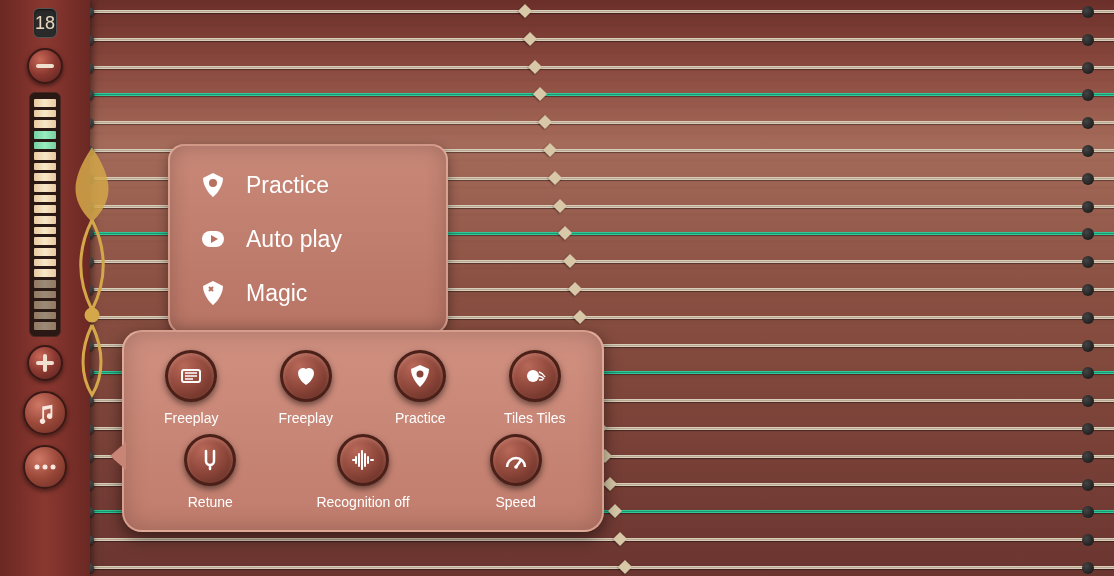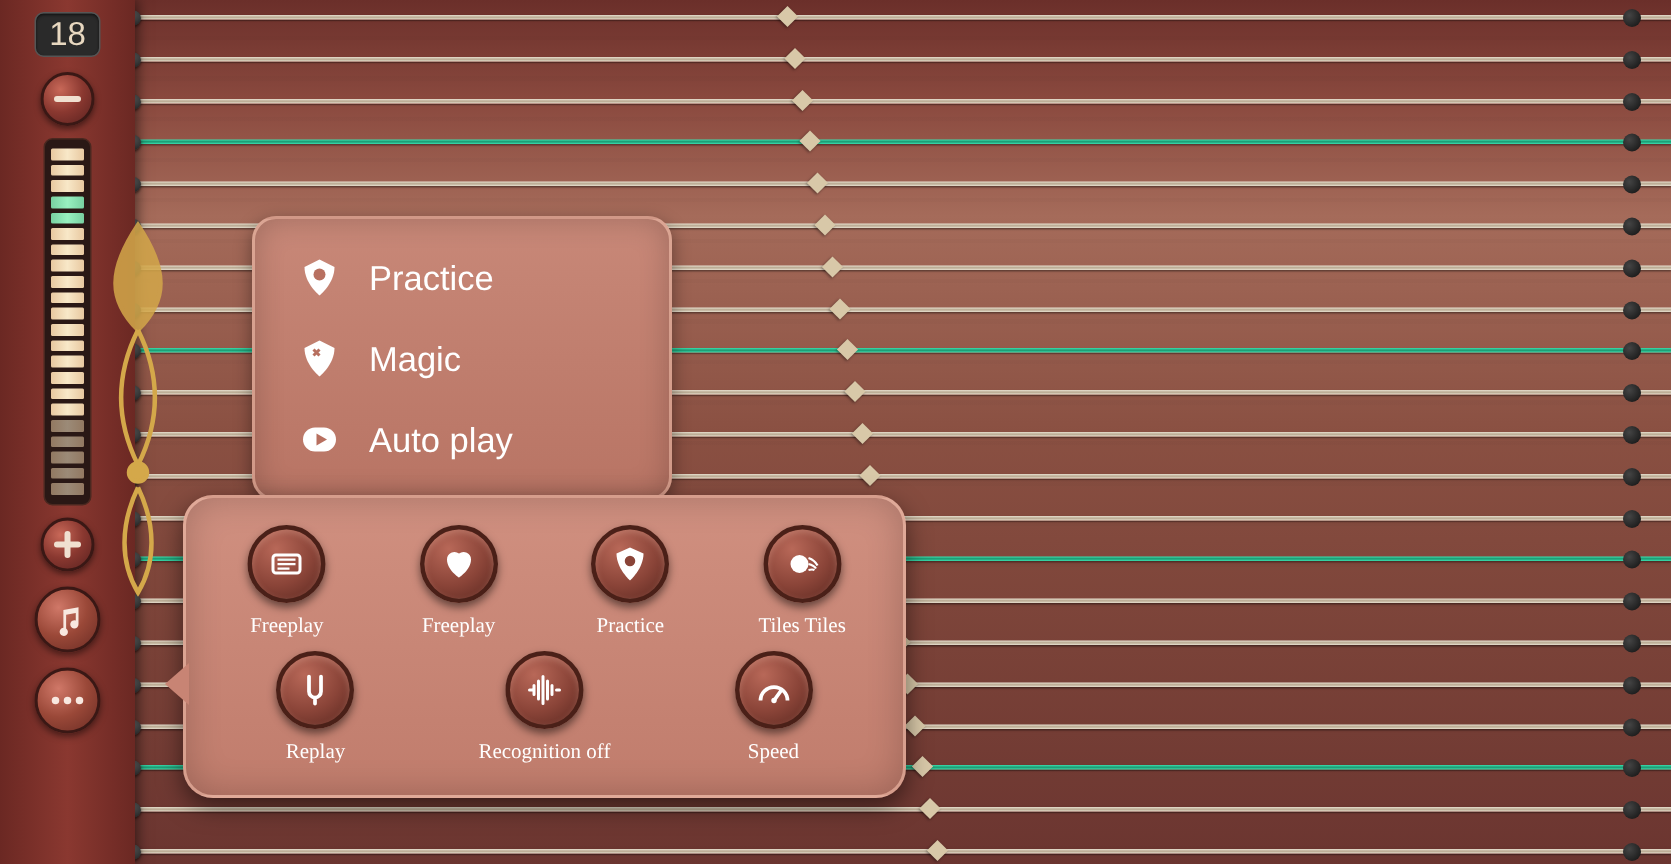--- a/index.html
+++ b/index.html
@@ -69,27 +69,27 @@
   bottom: 0;
   width: 90px;
   background: linear-gradient(90deg, #6b2823 0%, #8a3830 50%, #6b2823 100%);
   box-shadow: 2px 0 8px rgba(0,0,0,.5);
   display: flex;
   flex-direction: column;
   align-items: center;
   padding-top: 8px;
 }
 .score-badge {
-  width: 44px;
+  width: 24px;
   height: 30px;
   background: #2a2a2a;
   border: 1px solid #555;
   border-radius: 6px;
   color: #e8d8c0;
-  font-size: 22px;
+  font-size: 18px;
   display: flex;
   align-items: center;
   justify-content: center;
   box-shadow: inset 0 1px 2px rgba(0,0,0,.6);
 }
 .minus-btn, .plus-btn {
   width: 36px;
   height: 36px;
   border-radius: 50%;
   background: radial-gradient(circle at 35% 30%, #c86858, #8a3830, #5a2220);
@@ -223,21 +223,20 @@
   box-shadow: 0 3px 6px rgba(0,0,0,.5), inset 0 2px 4px rgba(255,200,180,.3);
   display: flex;
   align-items: center;
   justify-content: center;
 }
 .tool-label {
   margin-top: 8px;
   color: #fff;
   font-size: 14px;
   text-align: center;
-  font-family: Liberation Serif, serif;
 }
 .pointer-triangle {
   position: absolute;
   left: -14px;
   top: 110px;
   width: 0;
   height: 0;
   border-top: 14px solid transparent;
   border-bottom: 14px solid transparent;
   border-right: 16px solid #c88474;
@@ -426,35 +425,35 @@
       <svg width="28" height="28" viewBox="0 0 28 28">
           <path d="M14 2 L24 7 C24 18 14 26 14 26 C14 26 4 18 4 7 Z" fill="#fff"></path>
           <circle cx="14" cy="12" r="4" fill="#b87060"></circle>
         </svg>
     </span>
     <span class="mode-label">Practice</span>
   </div>
   <div class="mode-item">
     <span class="mode-icon">
       <svg width="28" height="28" viewBox="0 0 28 28">
+          <rect x="3" y="6" width="22" height="16" rx="8" fill="#fff"></rect>
+          <path d="M12 10l7 4-7 4z" fill="#b87060"></path>
+        </svg>
+    </span>
+    <span class="mode-label">Auto play</span>
+  </div>
+  <div class="mode-item">
+    <span class="mode-icon">
+      <svg width="28" height="28" viewBox="0 0 28 28">
           <path d="M14 2 L24 7 C24 18 14 26 14 26 C14 26 4 18 4 7 Z" fill="#fff"></path>
           <path d="M10 8l4 4M14 8l-4 4" stroke="#b87060" stroke-width="2"></path>
         </svg>
     </span>
     <span class="mode-label">Magic</span>
   </div>
-  <div class="mode-item">
-    <span class="mode-icon">
-      <svg width="28" height="28" viewBox="0 0 28 28">
-          <rect x="3" y="6" width="22" height="16" rx="8" fill="#fff"></rect>
-          <path d="M12 10l7 4-7 4z" fill="#b87060"></path>
-        </svg>
-    </span>
-    <span class="mode-label">Auto play</span>
-  </div>
 </div>
 
 <div class="tools-panel">
   <div class="pointer-triangle"></div>
   <div class="tool-row" id="tool-row-1">
       <div class="tool-item">
         <div class="tool-btn">
           <span>
             <svg width="26" height="26" viewBox="0 0 26 26">
               <rect x="4" y="7" width="18" height="12" rx="2" fill="none" stroke="#fff" stroke-width="2"></rect>
@@ -499,21 +498,21 @@
     </div>
   <div class="tool-row" id="tool-row-2">
       <div class="tool-item">
         <div class="tool-btn">
           <span>
             <svg width="26" height="26" viewBox="0 0 26 26">
               <path d="M9 4v10a4 4 0 0 0 8 0V4M13 18v4" stroke="#fff" stroke-width="2.5" fill="none" stroke-linecap="round"></path>
             </svg>
           </span>
         </div>
-        <div class="tool-label">Replay</div>
+        <div class="tool-label">Retune</div>
       </div>
       <div class="tool-item">
         <div class="tool-btn">
           <span>
             <svg width="26" height="26" viewBox="0 0 26 26">
               <path d="M3 13h2M6 10v6M9 7v12M12 4v18M15 7v12M18 10v6M21 13h2" stroke="#fff" stroke-width="2" stroke-linecap="round"></path>
             </svg>
           </span>
         </div>
         <div class="tool-label">Recognition off</div>

